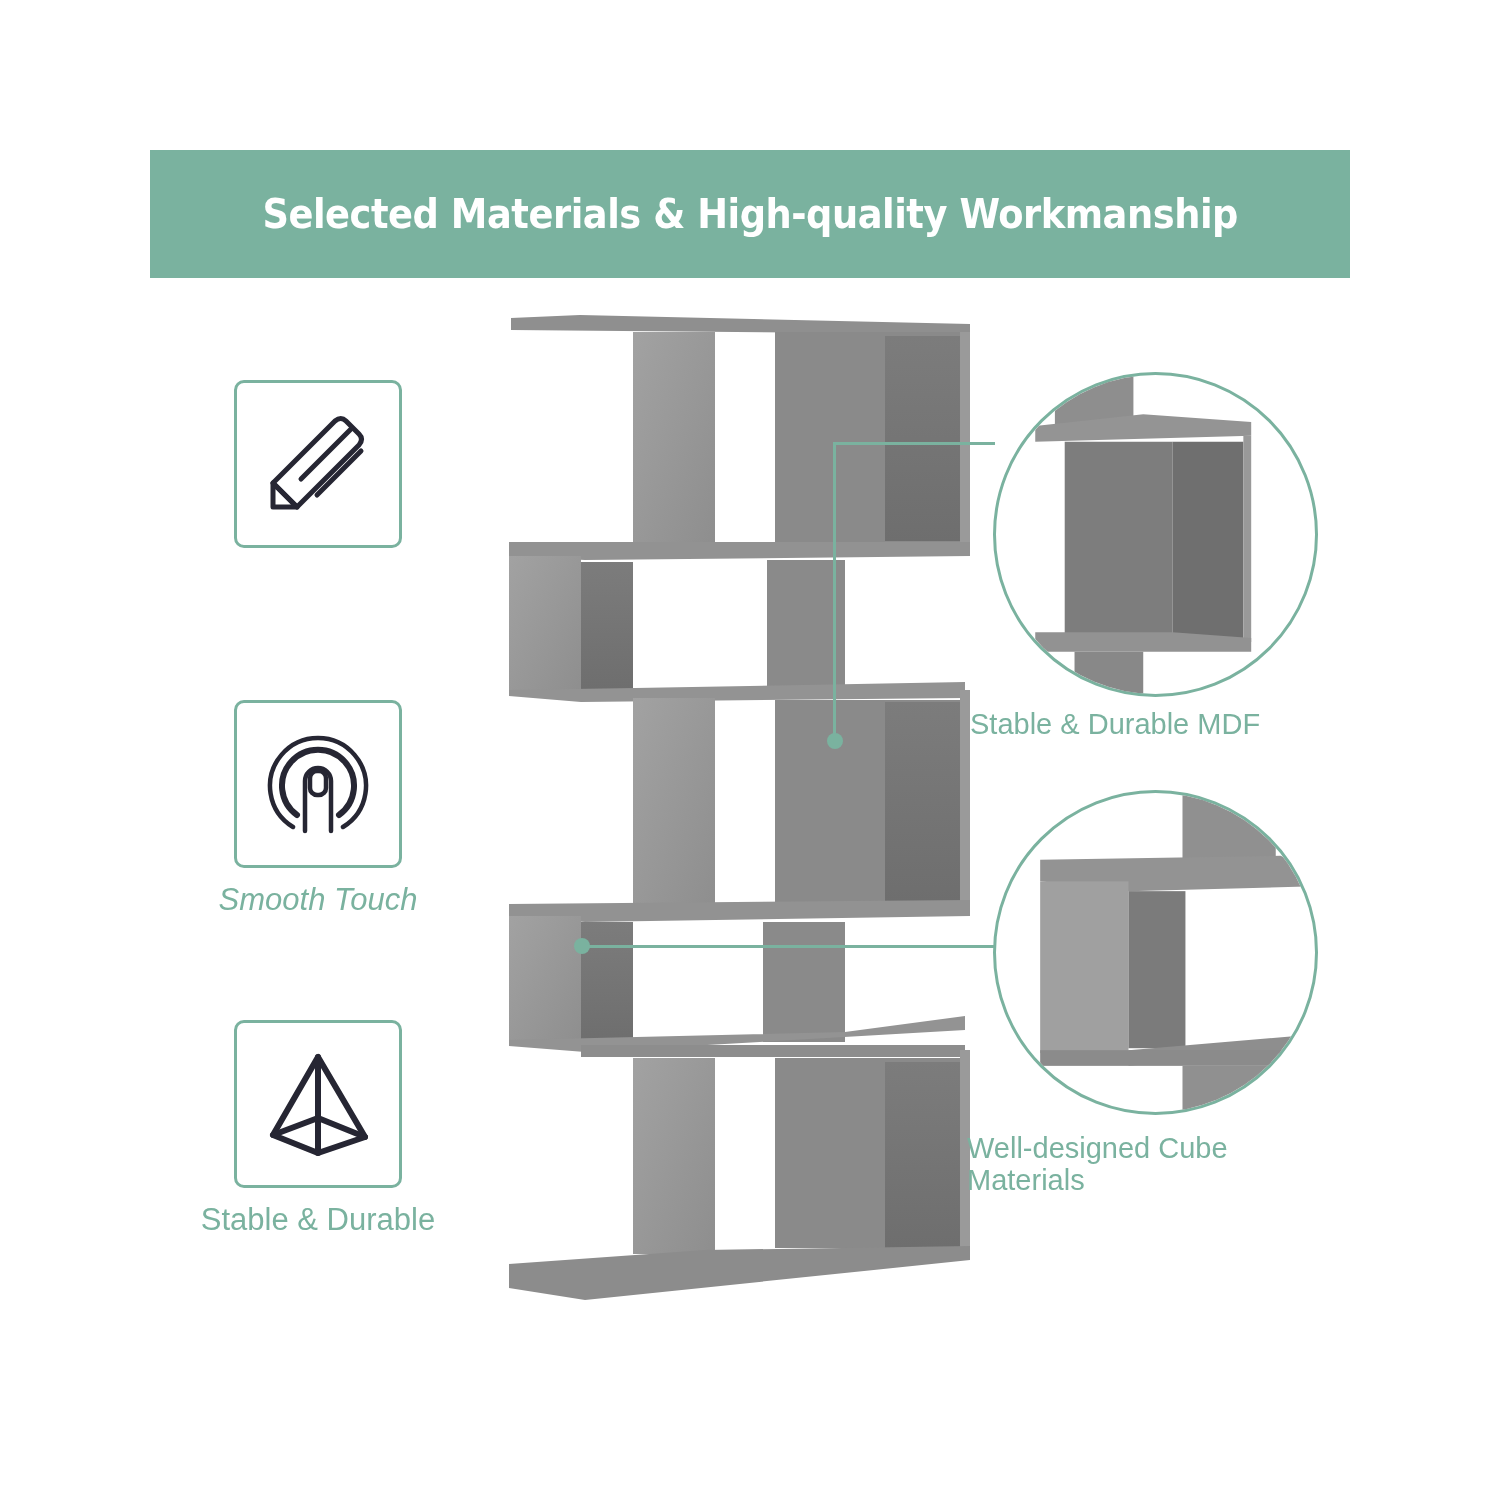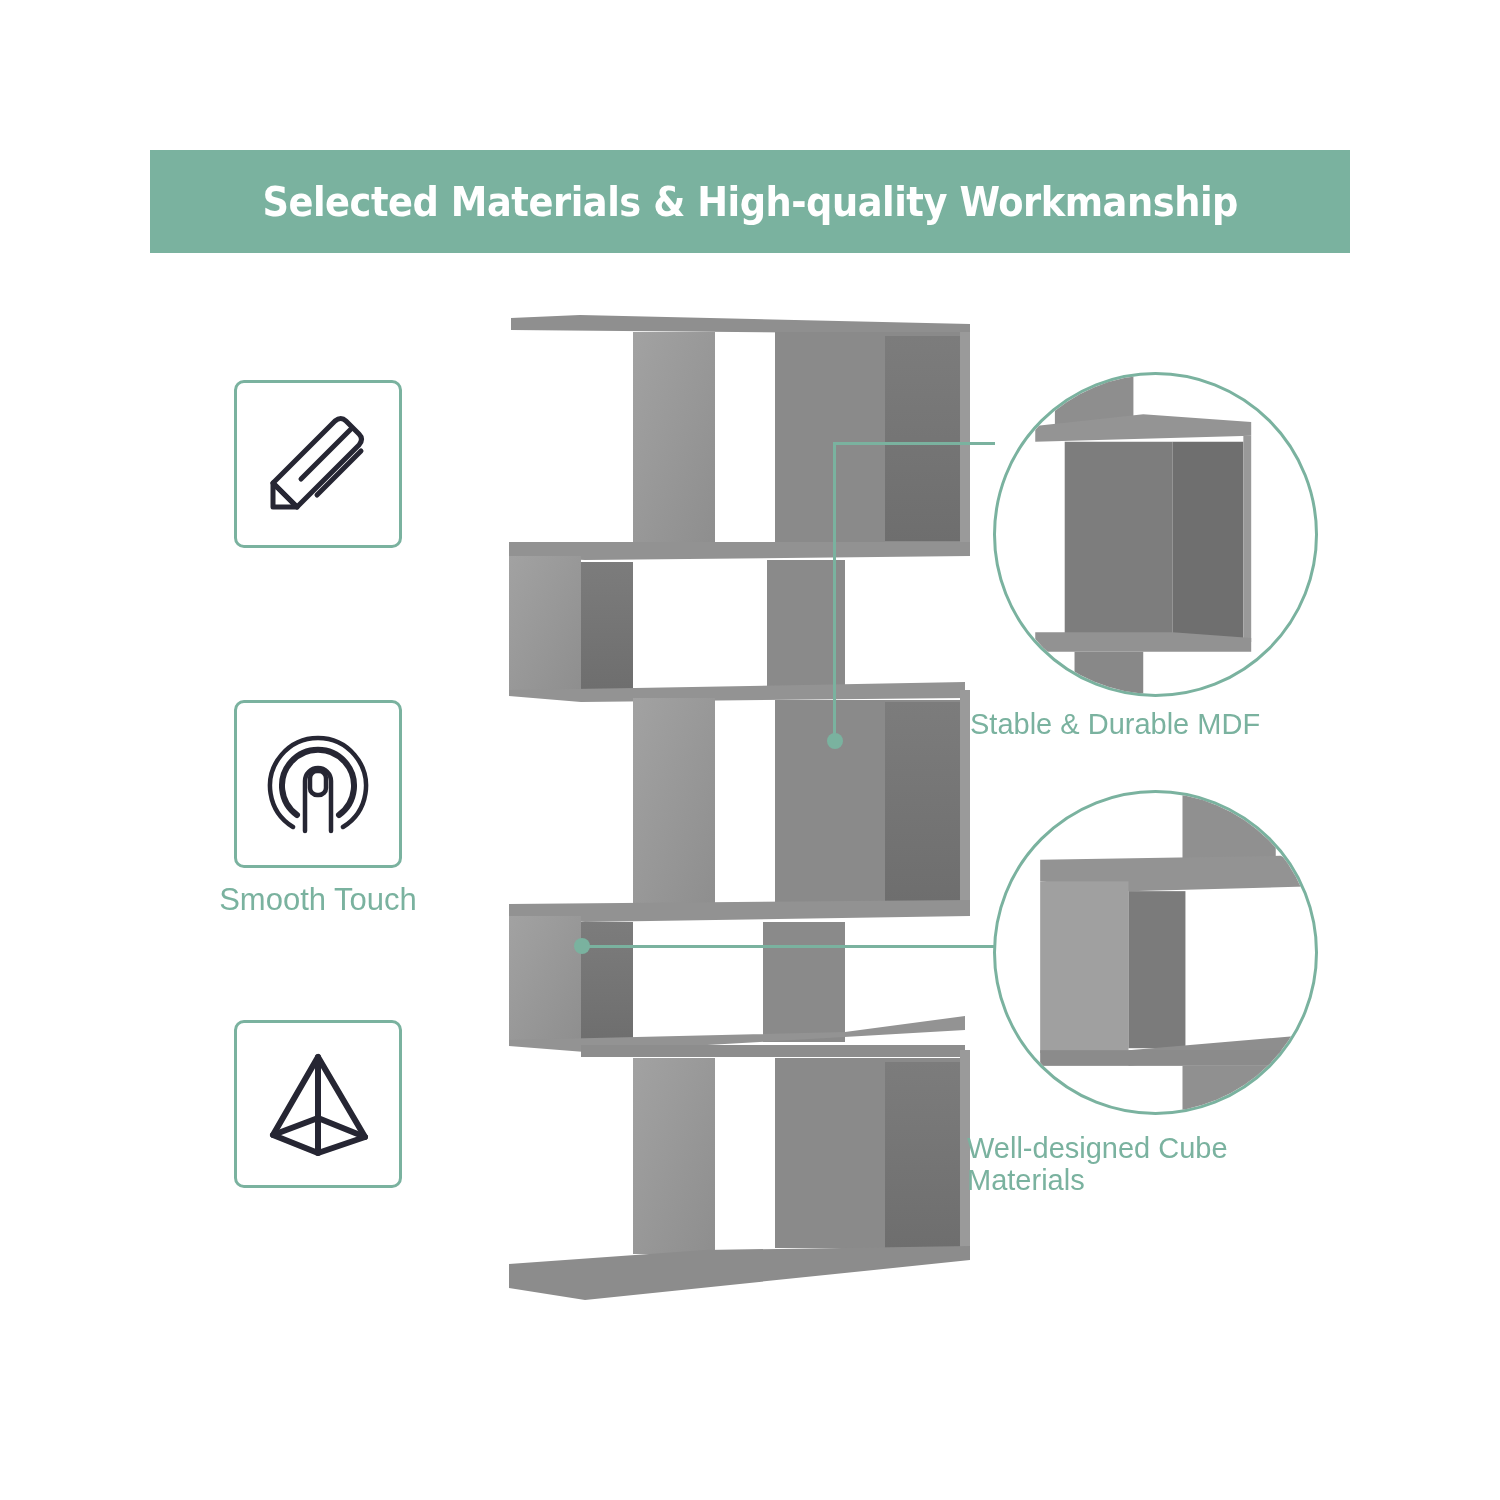--- a/index.html
+++ b/index.html
@@ -1,18 +1,18 @@
 <!DOCTYPE html>
 <html><head>
 <meta charset="utf-8">
 <style>
   html, body { margin: 0; padding: 0; background: #ffffff; }
   body { width: 1500px; height: 1500px; position: relative; overflow: hidden; font-family: "Liberation Sans", sans-serif; }
 
-  .banner { position: absolute; left: 150px; top: 150px; width: 1200px; height: 103px; background: #7ab29f; display: flex; align-items: center; justify-content: center; }
+  .banner { position: absolute; left: 150px; top: 150px; width: 1200px; height: 128px; background: #7ab29f; display: flex; align-items: center; justify-content: center; }
   .banner-title { color: #ffffff; font-family: "DejaVu Sans", sans-serif; font-weight: bold; font-size: 40px; letter-spacing: -0.5px; transform: scaleX(0.92); white-space: nowrap; }
 
   .feature { position: absolute; width: 340px; text-align: center; }
   .icon-box { width: 168px; height: 168px; margin: 0 auto; border: 3px solid #7ab29f; border-radius: 10px; box-sizing: border-box; display: flex; align-items: center; justify-content: center; background: #fff; }
   .icon-box svg { width: 130px; height: 130px; }
   .feature-label { margin-top: 14px; color: #7ab29f; font-size: 31px; white-space: nowrap; }
 
   .shelf-wrap { position: absolute; left: 505px; top: 310px; width: 470px; height: 1000px; }
 
   .zoom-circle { position: absolute; border: 3px solid #7ab29f; border-radius: 50%; overflow: hidden; background: #ffffff; box-sizing: border-box; }
@@ -34,40 +34,41 @@
   <div class="icon-box">
     <svg viewBox="0 0 130 130" fill="none" stroke="#262633" stroke-width="5" stroke-linecap="round" stroke-linejoin="round">
       <path d="M28 92 L90 30 Q96 25 101 30 L114 43 Q119 48 114 54 L52 116 Z" transform="translate(-8,-8)"></path>
       <path d="M20 84 L20 108 L44 108 Z" transform="translate(0,0)"></path>
       <line x1="48" y1="80" x2="98" y2="30"></line>
       <line x1="64" y1="96" x2="108" y2="52"></line>
     </svg>
   </div>
 </div>
 
-<div class="feature" style="left:148px; top:700px;">
+<div class="feature" style="left:148px; top:700px;font-style:italic;">
   <div class="icon-box">
     <svg viewBox="0 0 130 130" fill="none" stroke="#262633" stroke-width="4.5" stroke-linecap="round" stroke-linejoin="round">
       <path d="M40 108 A48 48 0 1 1 90 108"></path>
       <path d="M44 96 A36 36 0 1 1 86 96" stroke-width="6"></path>
       <path d="M52 112 L52 62 A13 13 0 0 1 78 62 L78 112"></path>
       <rect x="57" y="52" width="16" height="24" rx="7"></rect>
     </svg>
   </div>
   <div class="feature-label">Smooth Touch</div>
 </div>
 
 <div class="feature" style="left:148px; top:1020px;">
   <div class="icon-box">
     <svg viewBox="0 0 130 130" fill="none" stroke="#262633" stroke-width="6" stroke-linecap="round" stroke-linejoin="round">
       <path d="M65 18 L20 96 L65 114 L112 98 Z"></path>
       <line x1="65" y1="18" x2="65" y2="114"></line>
       <path d="M20 96 L65 79 L112 98"></path>
     </svg>
   </div>
+  <div class="feature-label">Stable &amp; Durable</div>
 </div>
 
 <div class="shelf-wrap">
   <svg width="470" height="1000" viewBox="0 0 470 1000">
     <defs>
       <linearGradient id="gLight" x1="0" y1="0" x2="1" y2="1">
         <stop offset="0" stop-color="#a2a2a2"></stop>
         <stop offset="1" stop-color="#8e8e8e"></stop>
       </linearGradient>
       <linearGradient id="gDark" x1="0" y1="0" x2="0" y2="1">

